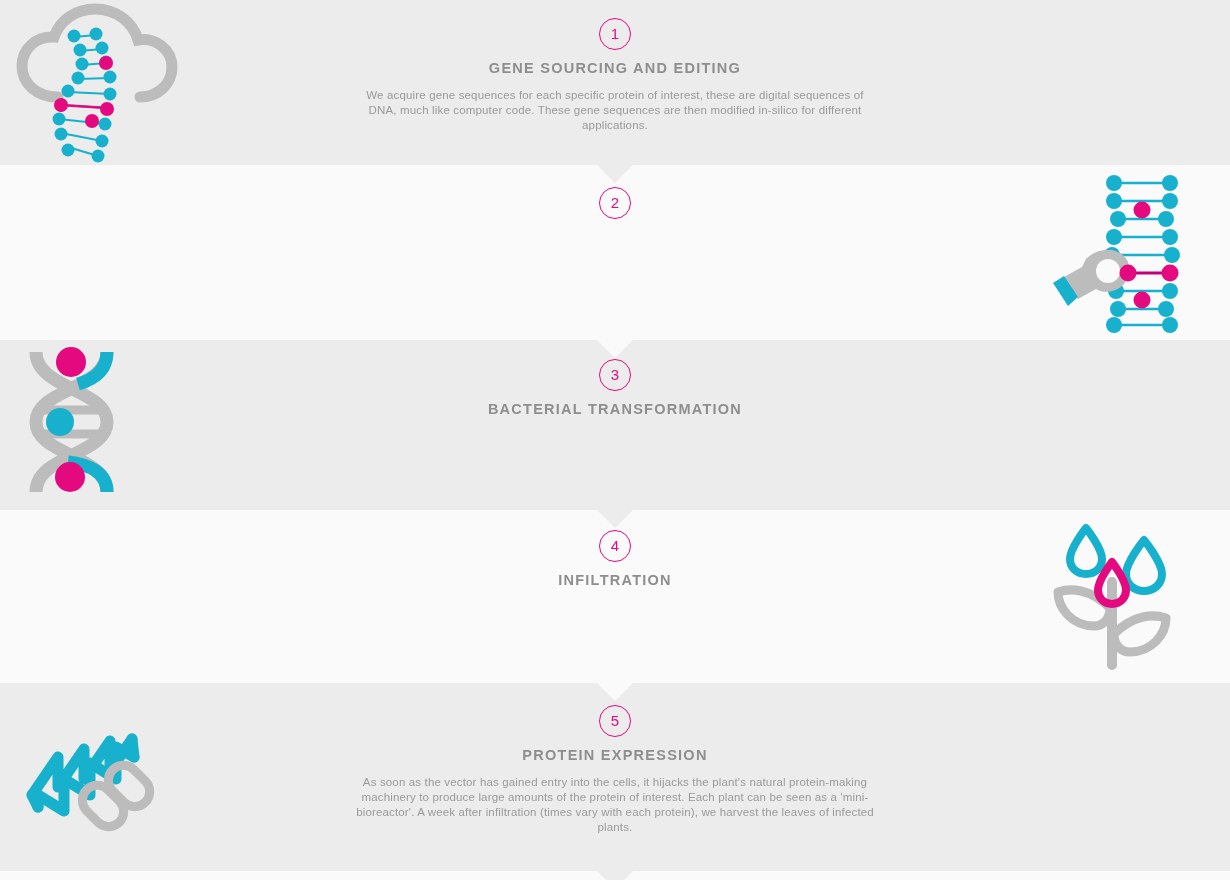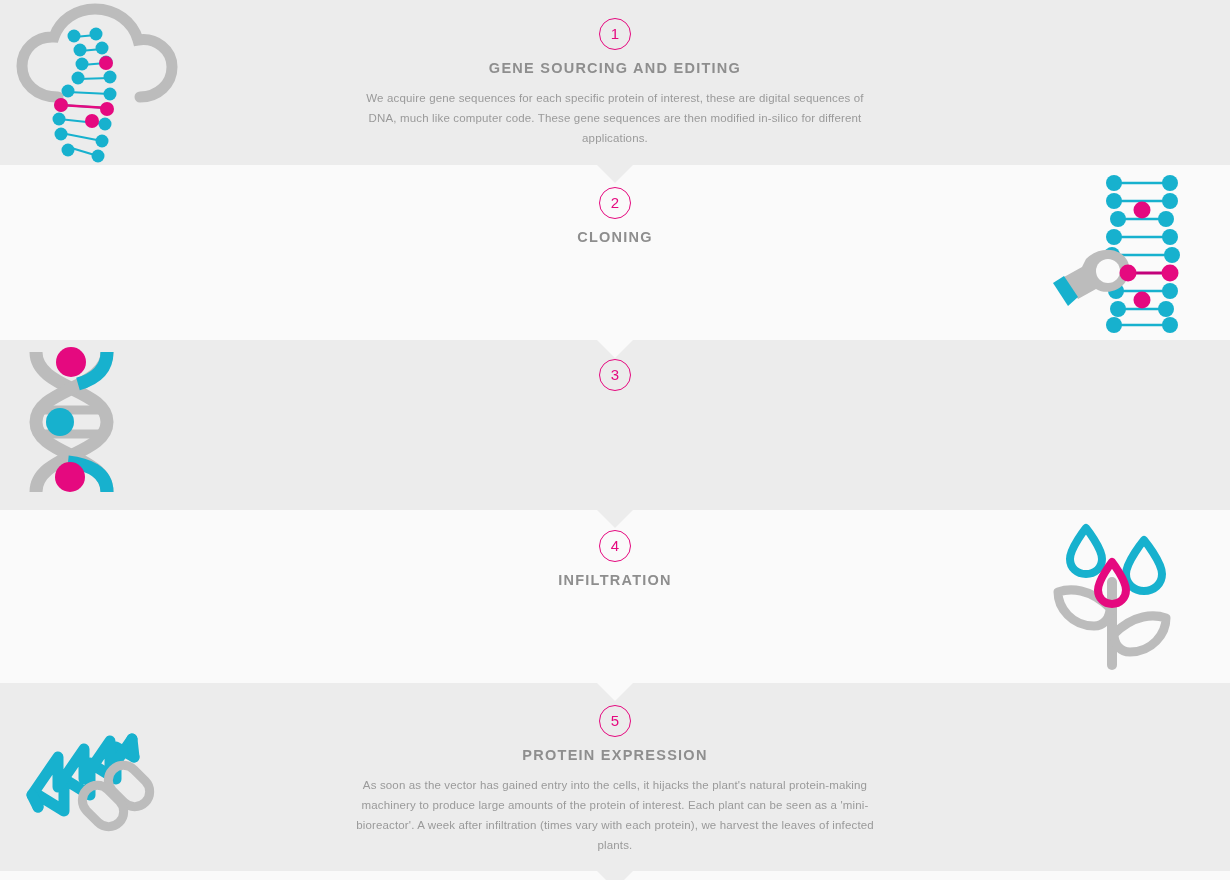--- a/index.html
+++ b/index.html
@@ -64,21 +64,21 @@
     font-size: 14.5px;
     font-weight: bold;
     letter-spacing: 1.25px;
     color: #8e8e8e;
     text-transform: uppercase;
     margin-bottom: 12px;
   }
 
   .step-desc {
     font-size: 11.5px;
-    line-height: 20px;
+    line-height: 15px;
     color: #9a9a9a;
     letter-spacing: 0.15px;
   }
 
   .art {
     position: absolute;
     pointer-events: none;
   }
   .art.left  { left: 8px; }
   .art.right { right: 18px; }
@@ -191,21 +191,20 @@
           <path d="M34 86 C44 76 58 74 68 80 C78 86 80 98 74 108 C68 118 54 122 44 116
                    L26 126 L12 104 L30 94 Z" fill="#bcbcbc"></path>
           <circle cx="56" cy="98" r="12" fill="#fafafa"></circle>
           <path d="M26 124 L12 103 L1 110 L16 133 Z" fill="#17b1ce"></path>
           <circle cx="76" cy="100" r="8.5" fill="#e5097f"></circle>
         </svg>
       </div>
 
       <div class="content" style="top:22px;">
         <div class="badge">2</div>
-        <h2 class="step-title">CLONING</h2>
       </div>
       <div class="notch" style="border-top:18px solid #fafafa;"></div>
     </div>
   </section>
 
   <section class="band" style="height:170px; background:#ececec;">
     <div class="band-inner">
       <div class="art left" style="top:4px; left:14px;">
         <svg width="115" height="155" viewBox="0 0 115 155">
 
@@ -221,20 +220,21 @@
           <path d="M54 118 C72 120 93 127 93 148" fill="none" stroke="#17b1ce" stroke-width="13"></path>
 
           <circle cx="57" cy="18" r="15" fill="#e5097f"></circle>
           <circle cx="46" cy="78" r="14" fill="#17b1ce"></circle>
           <circle cx="56" cy="133" r="15" fill="#e5097f"></circle>
         </svg>
       </div>
 
       <div class="content" style="top:19px;">
         <div class="badge">3</div>
+        <h2 class="step-title">BACTERIAL TRANSFORMATION</h2>
       </div>
       <div class="notch" style="border-top:18px solid #ececec;"></div>
     </div>
   </section>
 
   <section class="band" style="height:173px; background:#fafafa;">
     <div class="band-inner">
       <div class="art right" style="top:12px; right:58px;">
         <svg width="120" height="150" viewBox="0 0 120 150">
 

